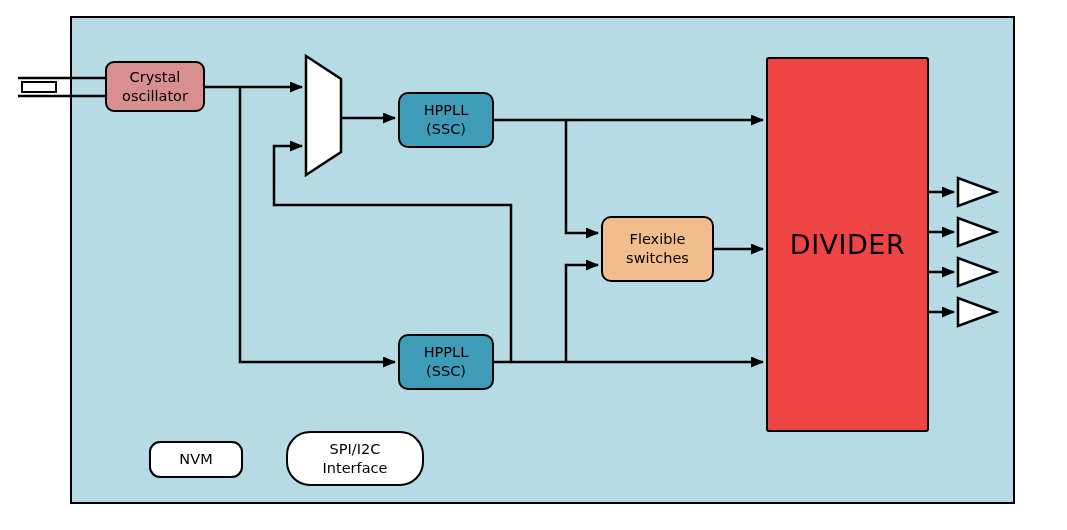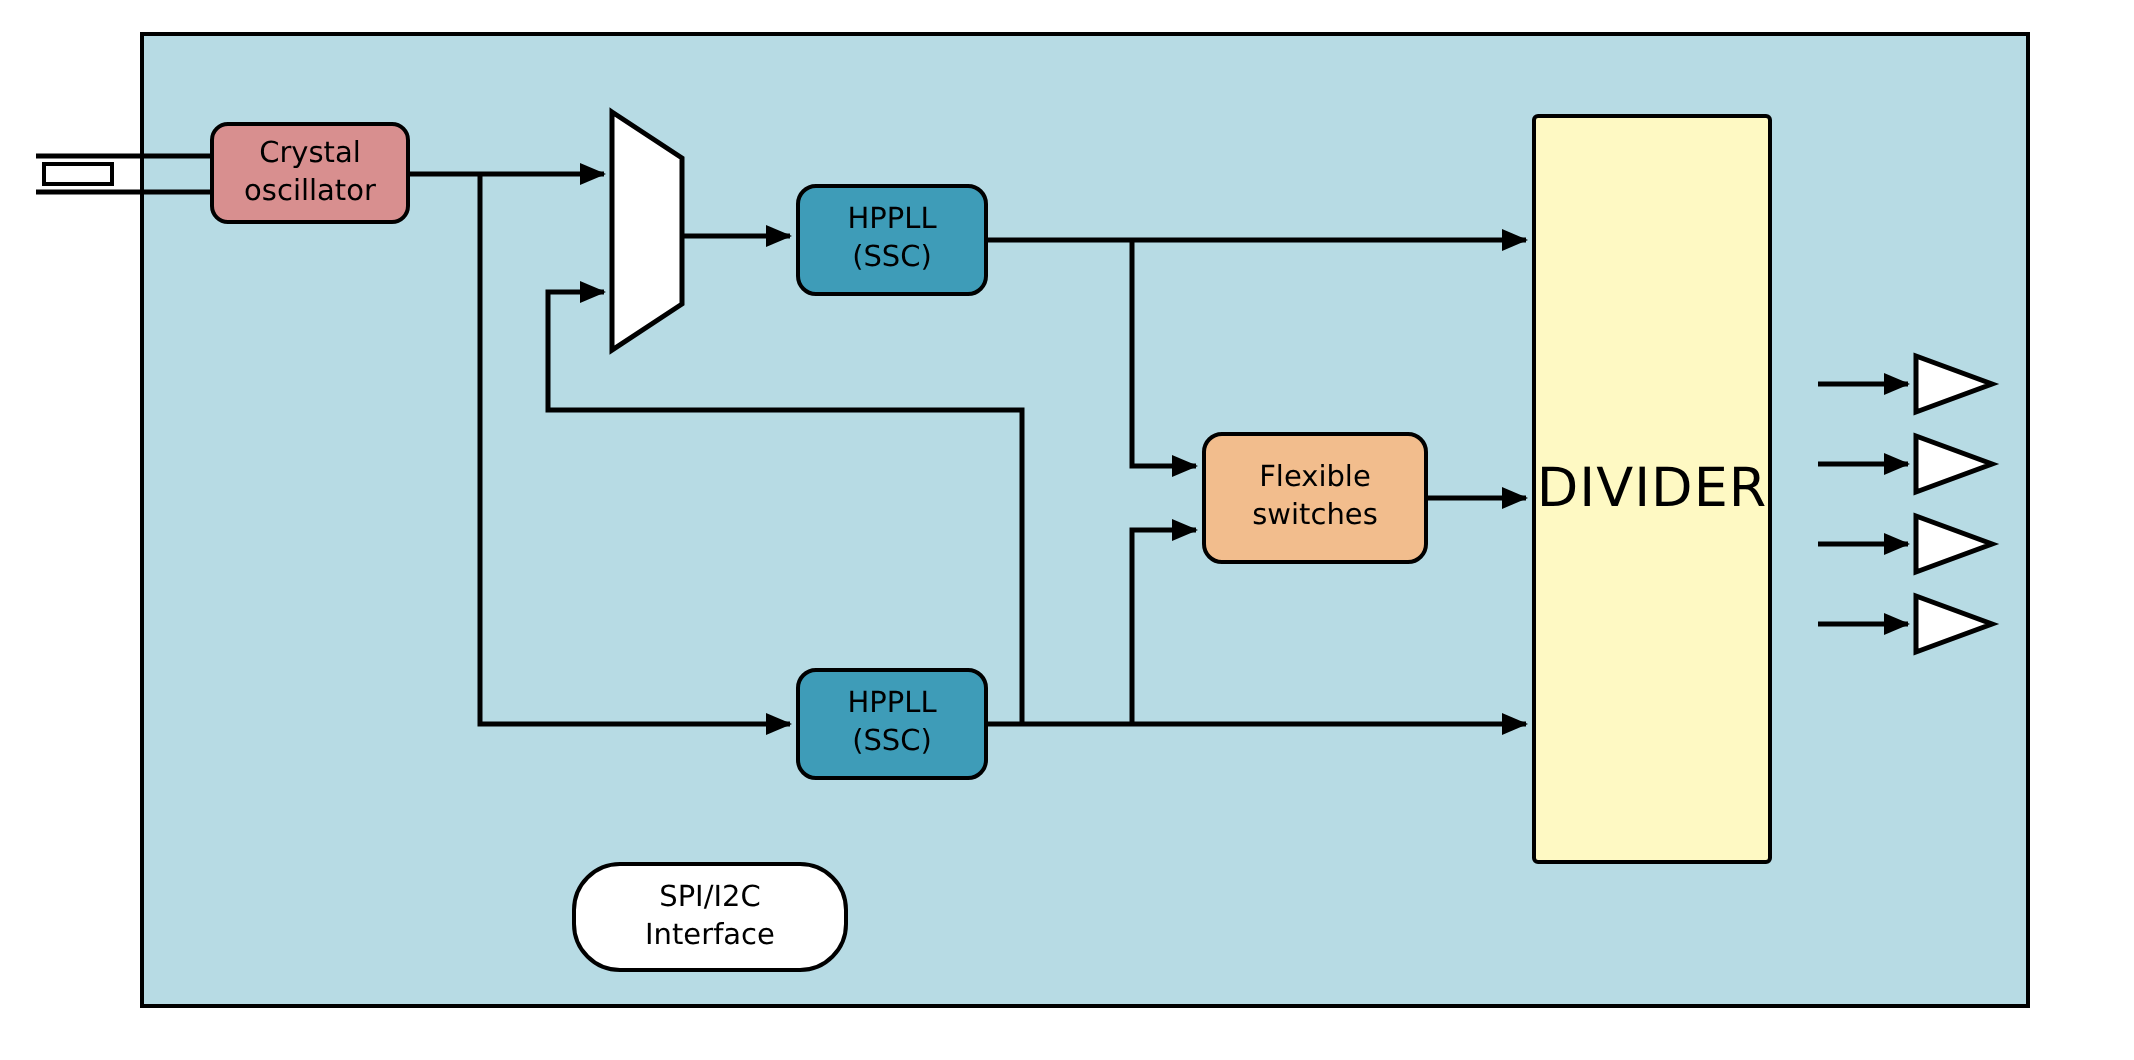--- a/index.html
+++ b/index.html
@@ -38,21 +38,21 @@
     font-size: 14.5px;
     line-height: 1.3;
     white-space: pre-line;
     color: #000;
   }
 
   .crystal-block  { left: 105px; top: 61px;  width: 100px;  height: 51px;  background: #d88f8f; border-radius: 9px; }
   .hppll-top      { left: 398px; top: 92px;  width: 96px;  height: 56px;  background: #3e9cb8; border-radius: 10px; }
   .hppll-bottom   { left: 398px; top: 334px; width: 96px;  height: 56px;  background: #3e9cb8; border-radius: 10px; }
   .switches-block { left: 601px; top: 216px; width: 113px; height: 66px;  background: #f2bd8d; border-radius: 10px; }
-  .divider-block  { left: 766px; top: 57px;  width: 120px; height: 375px; background: #fef9c3; border-radius: 3px;
+  .divider-block  { left: 766px; top: 57px;  width: 163px; height: 375px; background: #ef4444; border-radius: 3px;
                     font-size: 27px; letter-spacing: 0.5px; text-align: center; }
 
   .pill {
     position: absolute;
     display: flex;
     align-items: center;
     justify-content: center;
     text-align: center;
     background: #ffffff;
     border: 2px solid #000;
@@ -117,18 +117,19 @@
 (SSC)</div>
 
   <div class="block hppll-bottom">HPPLL
 (SSC)</div>
 
   <div class="block switches-block">Flexible
 switches</div>
 
   <div class="block divider-block">DIVIDER</div>
 
+  <div class="pill nvm-pill">NVM</div>
 
   <div class="pill spi-pill">SPI/I2C
 Interface</div>
 
 
 </div>
 
 </body></html>

